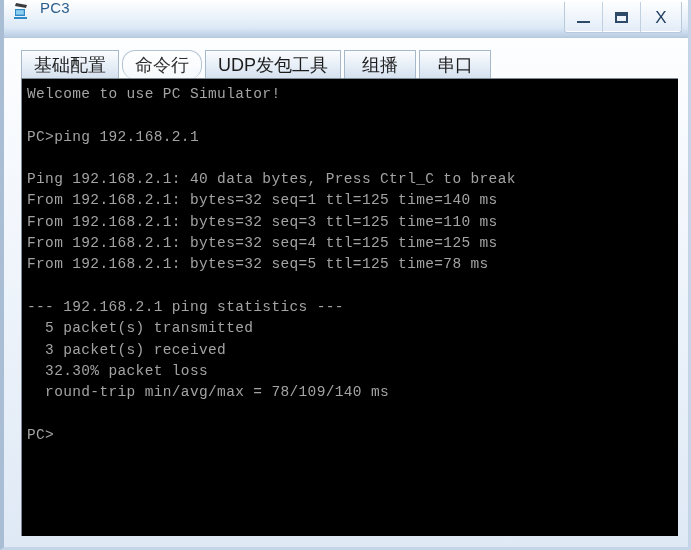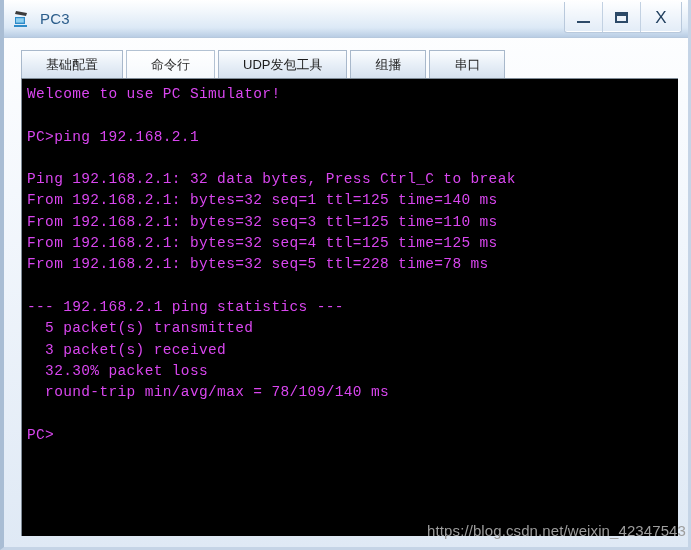--- a/index.html
+++ b/index.html
@@ -25,21 +25,20 @@
     border-bottom: 3px solid #c5d4e6;
   }
 
   
   .titlebar {
     position: relative;
     height: 37px;
     background: linear-gradient(to bottom, #ffffff 0%, #f2f7fc 30%, #dce9f6 75%, #b9cde4 100%);
     border-bottom: 1px solid #b6c8dd;
     display: flex;
-    align-items: center;
   }
   .app-icon {
     width: 22px;
     height: 22px;
     margin-left: 8px;
     margin-right: 6px;
     position: relative;
     flex: 0 0 auto;
   }
   .title-text {
@@ -100,37 +99,38 @@
   .tabstrip {
     position: relative;
     height: 33px;
     margin: 8px 0 0 17px;
     display: flex;
     align-items: flex-end;
   }
   .tab {
     height: 29px;
     min-width: 72px;
-    padding: 0 24px;
+    padding: 0 12px;
     margin-right: 3px;
     box-sizing: border-box;
     display: flex;
     align-items: center;
     justify-content: center;
-    font-size: 13px;
+    font-size: 18px;
     color: #1d1d1d;
     border: 1px solid #a8b8cb;
     border-bottom: none;
     background: linear-gradient(to bottom, #fbfdff 0%, #e9f0f8 45%, #d4e0ee 100%);
     font-family: "Liberation Sans", sans-serif;
   }
   .tab.active {
     background: linear-gradient(to bottom, #ffffff 0%, #fafcfe 50%, #f4f8fc 100%);
     border-color: #b3c2d3;
     color: #2f2f2f;
+    border-radius: 13px;
   }
 
   
   .terminal {
     position: absolute;
     left: 17px;
     top: 78px;
     width: 657px;
     height: 458px;
     background: #000000;
@@ -139,21 +139,21 @@
     box-sizing: border-box;
     overflow: hidden;
   }
   .term-inner {
     padding: 5px 0 0 5px;
   }
   .term-line {
     font-family: "Liberation Mono", "DejaVu Sans Mono", monospace;
     font-size: 14.5px;
     line-height: 21.3px;
-    color: #d946ef;
+    color: #a3a3a3;
     white-space: pre;
     letter-spacing: 0.35px;
     height: 21.3px;
   }
 
   .watermark {
     position: absolute;
     right: 2px;
     bottom: 8px;
     font-size: 15px;
@@ -209,31 +209,30 @@
       <span>串口</span>
     </div>
   </div>
 
   <div class="terminal">
     <div class="term-inner" id="term-inner">
         <div class="term-line">Welcome to use PC Simulator!</div>
         <div class="term-line"></div>
         <div class="term-line">PC&gt;ping 192.168.2.1</div>
         <div class="term-line"></div>
-        <div class="term-line">Ping 192.168.2.1: 32 data bytes, Press Ctrl_C to break</div>
+        <div class="term-line">Ping 192.168.2.1: 40 data bytes, Press Ctrl_C to break</div>
         <div class="term-line">From 192.168.2.1: bytes=32 seq=1 ttl=125 time=140 ms</div>
         <div class="term-line">From 192.168.2.1: bytes=32 seq=3 ttl=125 time=110 ms</div>
         <div class="term-line">From 192.168.2.1: bytes=32 seq=4 ttl=125 time=125 ms</div>
-        <div class="term-line">From 192.168.2.1: bytes=32 seq=5 ttl=228 time=78 ms</div>
+        <div class="term-line">From 192.168.2.1: bytes=32 seq=5 ttl=125 time=78 ms</div>
         <div class="term-line"></div>
         <div class="term-line">--- 192.168.2.1 ping statistics ---</div>
         <div class="term-line">  5 packet(s) transmitted</div>
         <div class="term-line">  3 packet(s) received</div>
         <div class="term-line">  32.30% packet loss</div>
         <div class="term-line">  round-trip min/avg/max = 78/109/140 ms</div>
         <div class="term-line"></div>
         <div class="term-line">PC&gt;</div>
       </div>
   </div>
 
-  <div class="watermark">https://blog.csdn.net/weixin_42347543</div>
 
 </div>
 
 </body></html>

